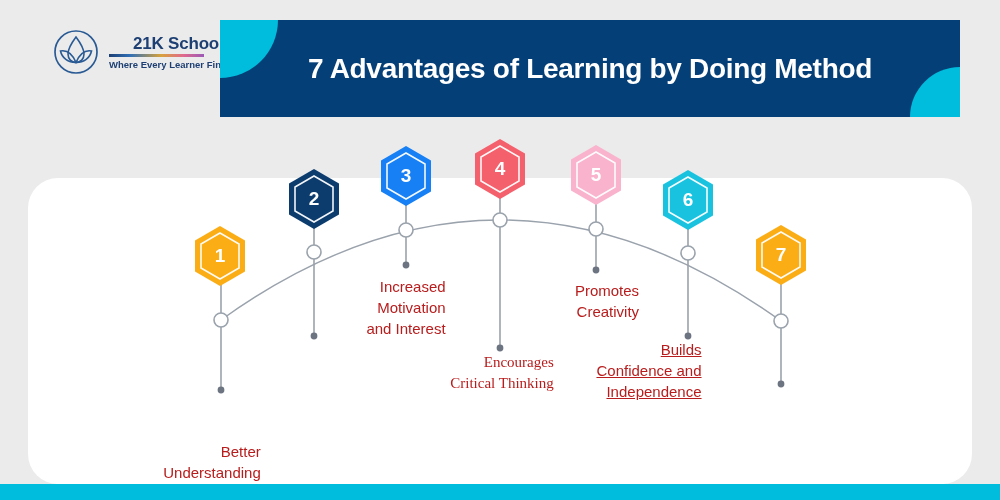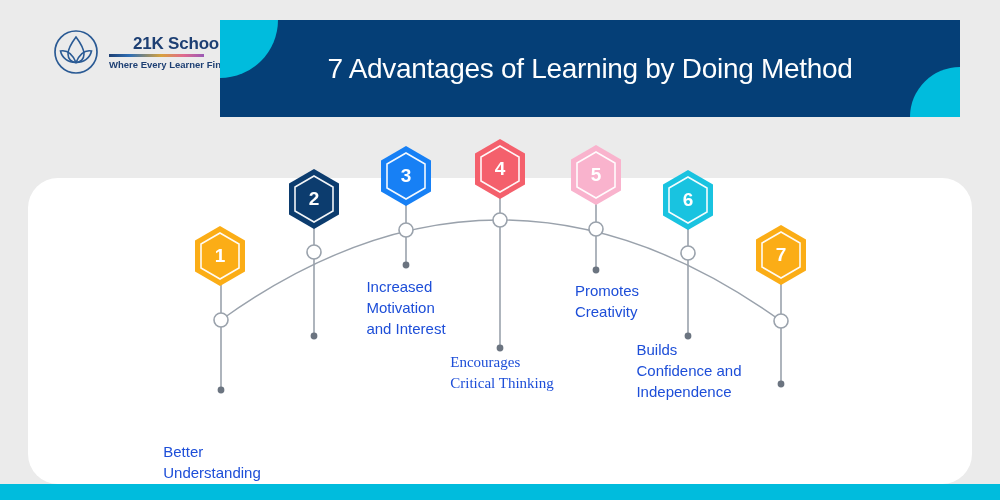--- a/index.html
+++ b/index.html
@@ -52,21 +52,21 @@
     position:absolute; right:0; bottom:0;
     width:50px; height:50px;
     background:#00bcdd;
     border-top-left-radius:50px;
   }
   #header-title {
     position:absolute; left:0; right:0; top:50%;
     transform:translateY(-50%);
     text-align:center;
     color:#ffffff;
-    font-size:28px; font-weight:normal;
+    font-size:28px; font-weight:bold;
     letter-spacing:-0.3px;
   }
 
   
   #card {
     position:absolute; left:28px; top:178px;
     width:944px; height:306px;
     background:#ffffff;
     border-radius:30px;
   }
@@ -90,22 +90,22 @@
   .hex-num {
     position:absolute; left:0; top:0; width:54px; height:62px;
     display:flex; align-items:center; justify-content:center;
     color:#ffffff; font-size:19px; font-weight:bold;
     pointer-events:none;
   }
 
   .node-label {
     position:absolute;
     transform:translateX(-50%);
-    text-align:left;
-    color:#1d4ed8;
+    text-align:right;
+    color:#b91c1c;
     font-size:15px;
     line-height:21px;
     white-space:pre-line;
   }
 </style>
 </head>
 <body>
 
 <div id="stage">
 
@@ -204,21 +204,21 @@
       </div>
       <div class="node-label" style="left: 607px; top: 280px;">Promotes
 Creativity</div>
       <div class="hex" style="left: 688px; top: 200px;">
         <svg viewBox="0 0 54 62">
           <polygon points="27,1 52,15.5 52,46.5 27,61 2,46.5 2,15.5" fill="#19c3e0"></polygon>
           <polygon points="27,8 46,19 46,43 27,54 8,43 8,19" fill="none" stroke="#ffffff" stroke-width="1.6" opacity="0.95"></polygon>
         </svg>
         <span class="hex-num">6</span>
       </div>
-      <div class="node-label" style="left: 689px; top: 339px;">Builds
+      <div class="node-label" style="left: 649px; top: 339px; text-decoration: underline;">Builds
 Confidence and
 Independence</div>
       <div class="hex" style="left: 781px; top: 255px;">
         <svg viewBox="0 0 54 62">
           <polygon points="27,1 52,15.5 52,46.5 27,61 2,46.5 2,15.5" fill="#fbad16"></polygon>
           <polygon points="27,8 46,19 46,43 27,54 8,43 8,19" fill="none" stroke="#ffffff" stroke-width="1.6" opacity="0.95"></polygon>
         </svg>
         <span class="hex-num">7</span>
       </div>
     </div>

